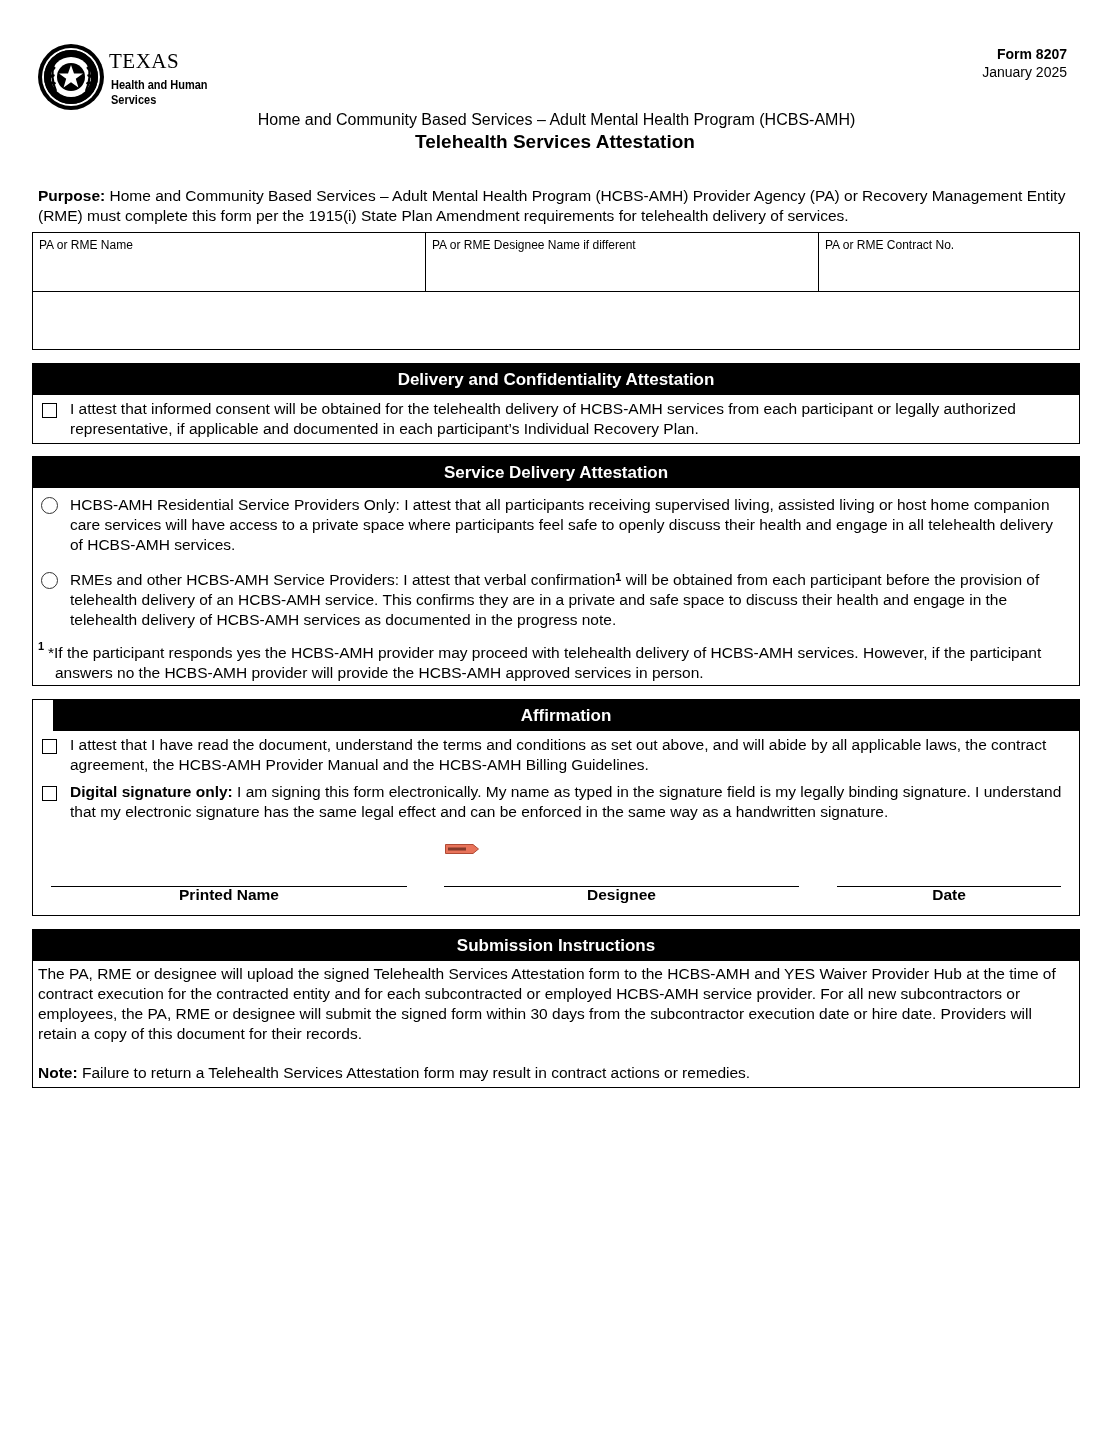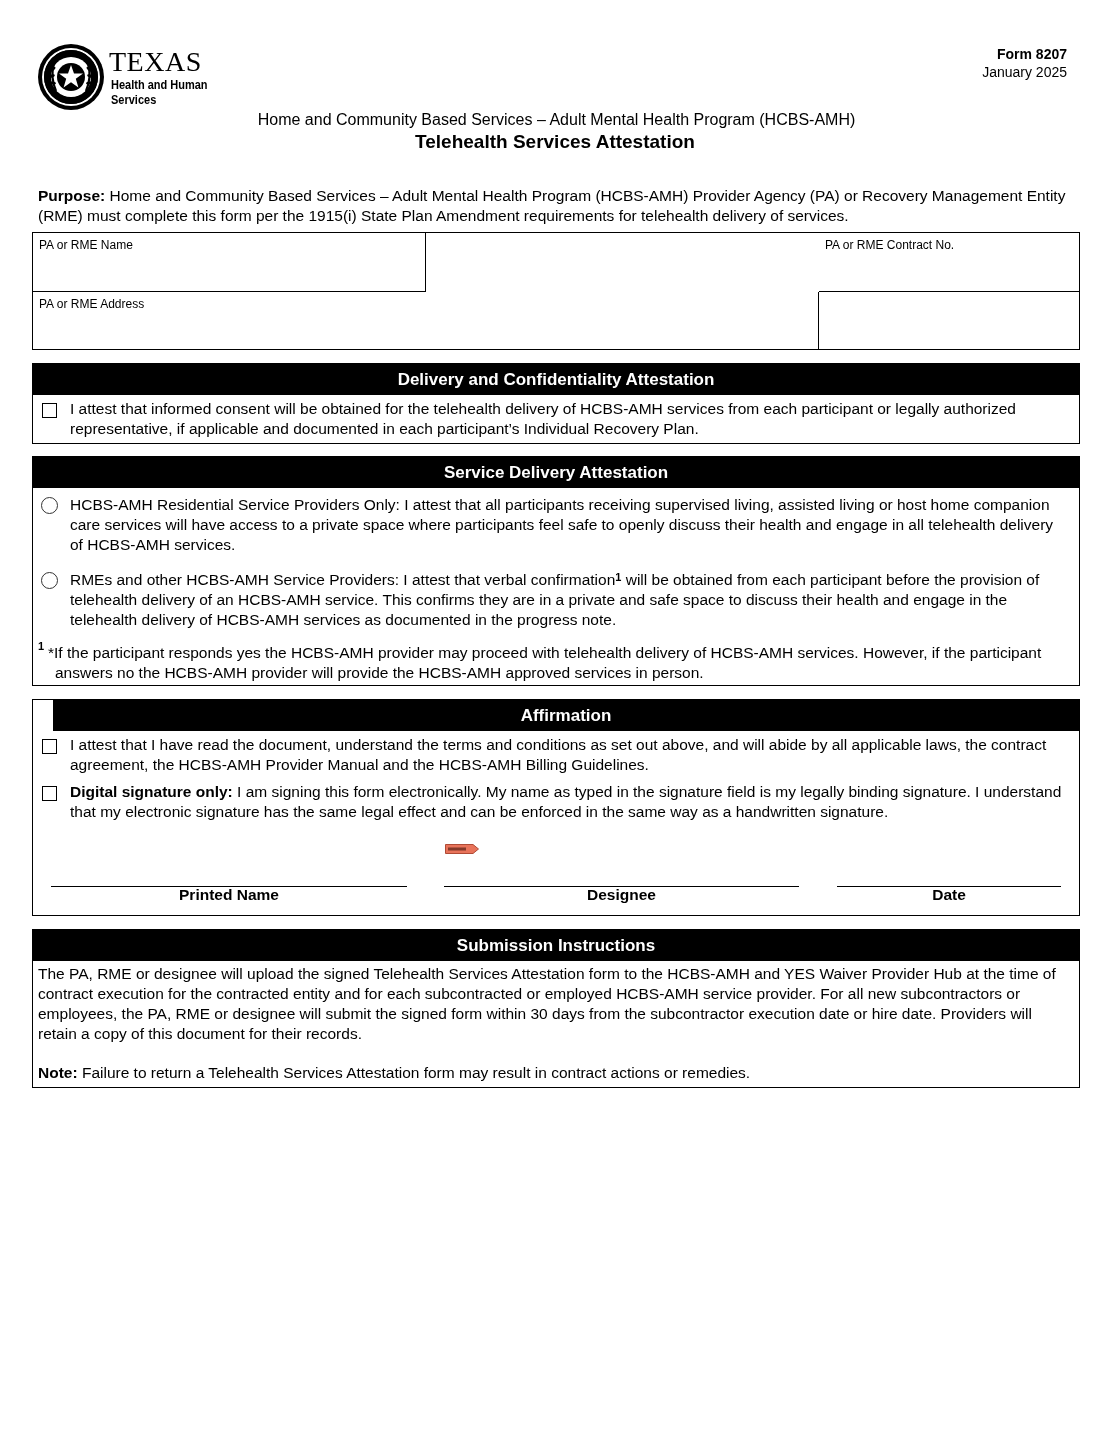--- a/index.html
+++ b/index.html
@@ -5,21 +5,21 @@
   html, body { margin: 0; padding: 0; background: #ffffff; }
   body {
     width: 1113px; height: 1440px; position: relative; overflow: hidden;
     font-family: "Liberation Sans", sans-serif; color: #000;
   }
   .abs { position: absolute; }
 
   
   .logo { left: 36px; top: 41px; width: 190px; height: 72px; }
   .logo svg { position: absolute; left: 0; top: 0; }
-  .logo-texas { position: absolute; left: 73px; top: 8px; font-family: "Liberation Serif", serif; font-size: 28px; letter-spacing: 0.5px; line-height: 25px; }
+  .logo-texas { position: absolute; left: 73px; top: 8px; font-family: "Liberation Serif", serif; font-size: 21px; letter-spacing: 0.5px; line-height: 25px; }
   .logo-sub { position: absolute; left: 75px; top: 37px; font-family: "Liberation Sans", sans-serif; font-weight: bold; font-size: 12.5px; line-height: 15px; transform: scaleX(0.88); transform-origin: left top; white-space: nowrap; }
 
   .form-no { right: 46px; top: 46px; font-weight: bold; font-size: 14px; text-align: right; }
   .form-date { right: 46px; top: 64px; font-size: 14px; text-align: right; }
 
   .program { left: 0; width: 1113px; top: 111px; text-align: center; font-size: 16px; }
   .title { left: 0; width: 1110px; top: 131px; text-align: center; font-size: 19px; font-weight: bold; }
 
   .purpose { left: 38px; top: 186px; width: 1045px; font-size: 15.5px; line-height: 20px; }
   .purpose b { font-weight: bold; }
@@ -82,22 +82,22 @@
 <div class="abs form-no">Form 8207</div>
 <div class="abs form-date">January 2025</div>
 
 <div class="abs program">Home and Community Based Services – Adult Mental Health Program (HCBS-AMH)</div>
 <div class="abs title">Telehealth Services Attestation</div>
 
 <div class="abs purpose"><b>Purpose:</b><span> Home and Community Based Services – Adult Mental Health Program (HCBS-AMH) Provider Agency (PA) or Recovery Management Entity (RME) must complete this form per the 1915(i) State Plan Amendment requirements for telehealth delivery of services.</span></div>
 
 <div class="abs info-table">
   <div class="cell c1"><span>PA or RME Name</span></div>
+  <div class="cell c2"><span>PA or RME Designee Name if different</span></div>
   <div class="cell c3"><span>PA or RME Contract No.</span></div>
-  <div class="cell c4"><span>PA or RME Address</span></div>
 </div>
 
 <div class="abs section" style="top:363px; height:81px;">
   <div class="sec-head">Delivery and Confidentiality Attestation</div>
 </div>
 <div class="checkbox" style="left:42px; top:403px;"></div>
 <div class="txt" style="left:70px; top:399px; width:1005px;">I attest that informed consent will be obtained for the telehealth delivery of HCBS-AMH services from each participant or legally authorized representative, if applicable and documented in each participant’s Individual Recovery Plan.</div>
 
 <div class="abs section" style="top:456px; height:230px; border-bottom:1px solid #000;">
   <div class="sec-head">Service Delivery Attestation</div>

